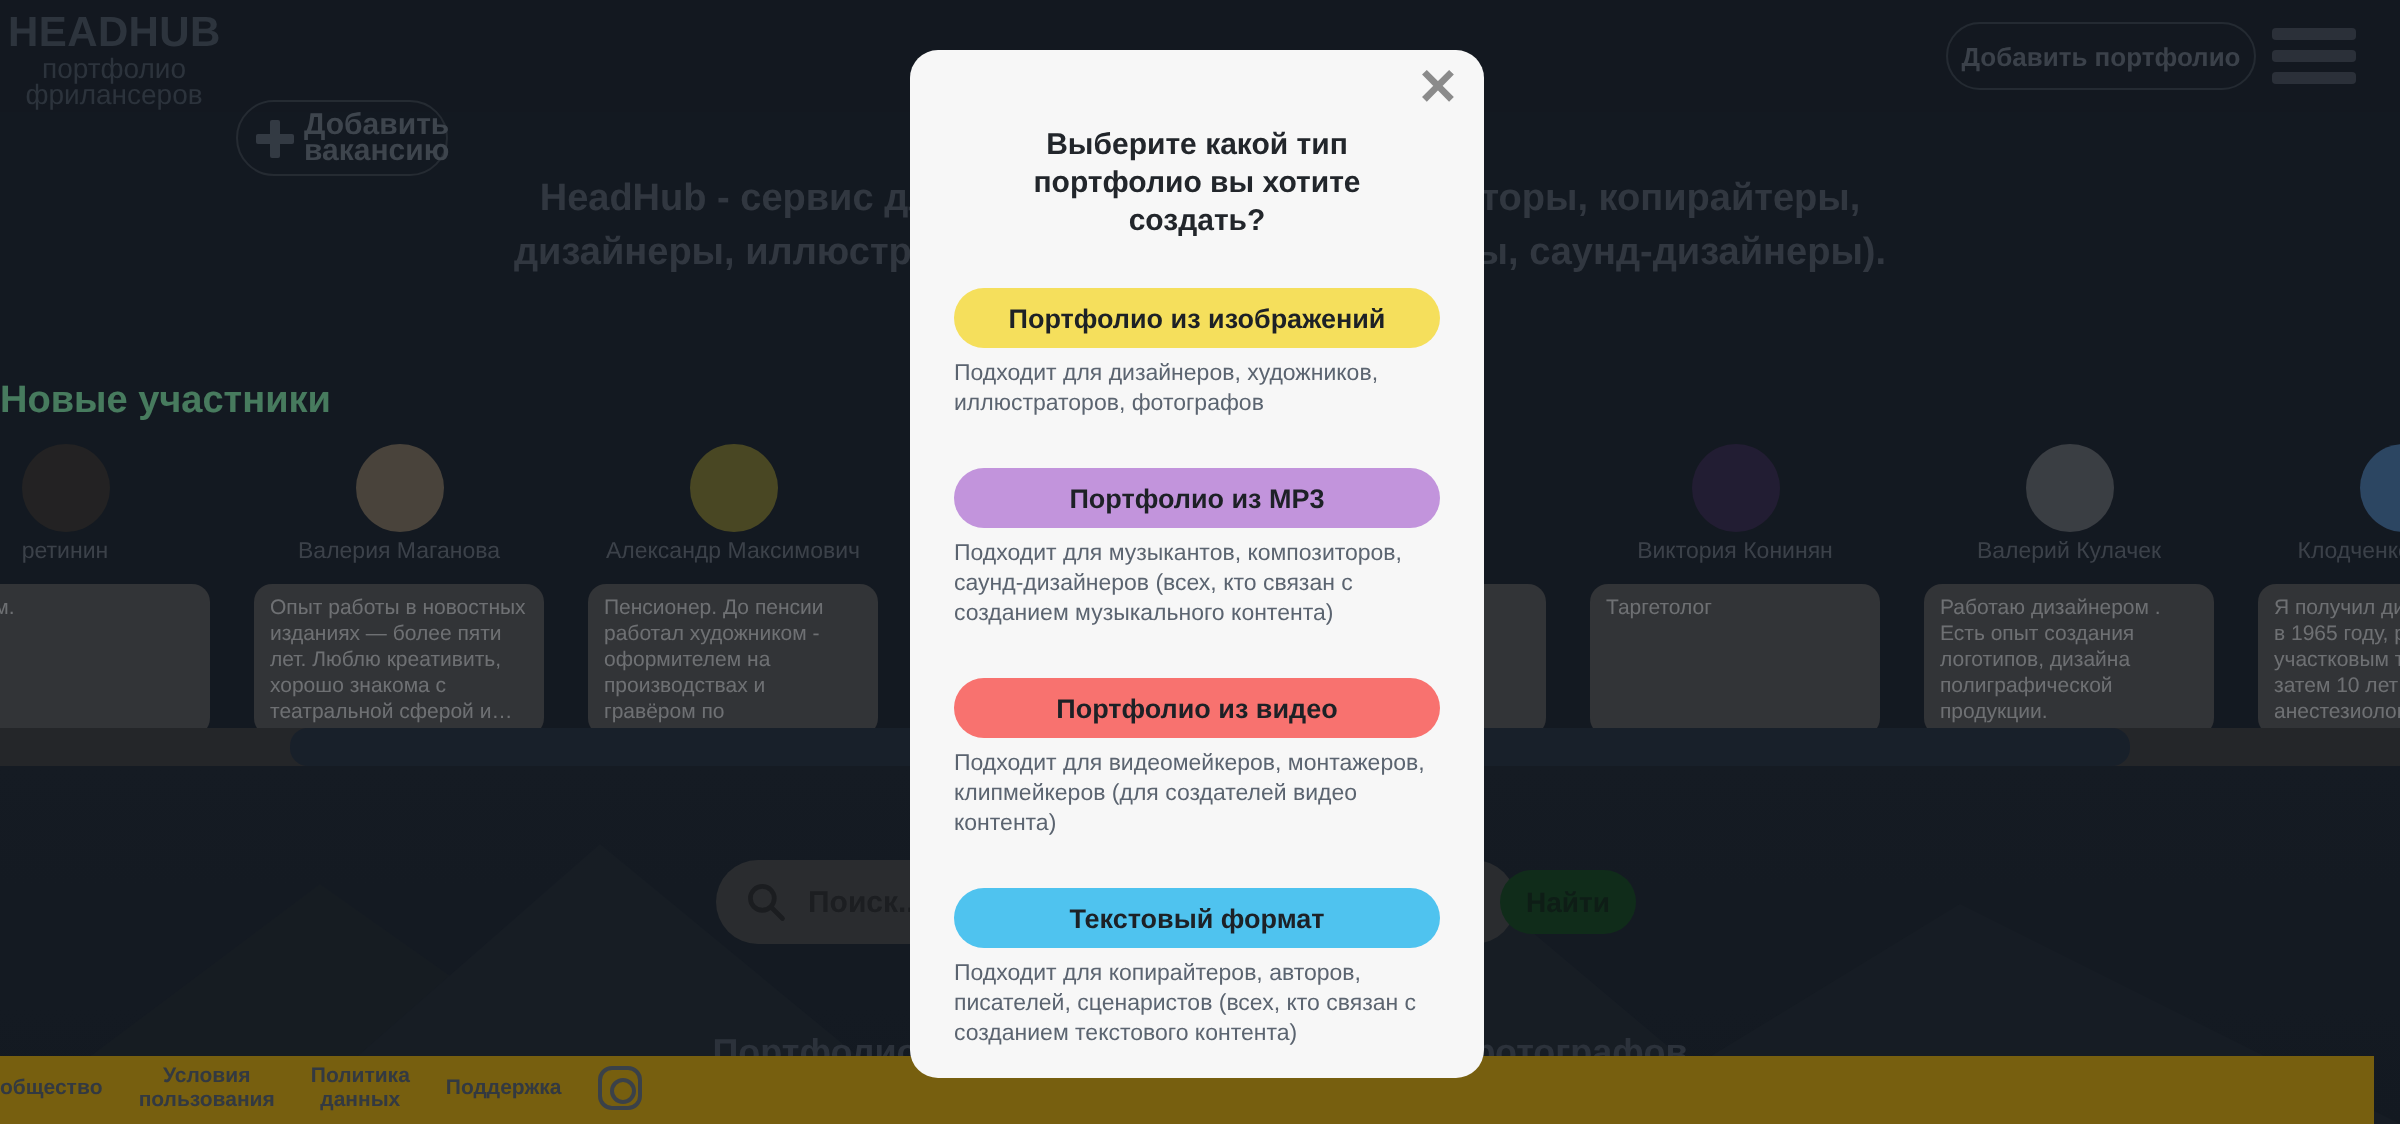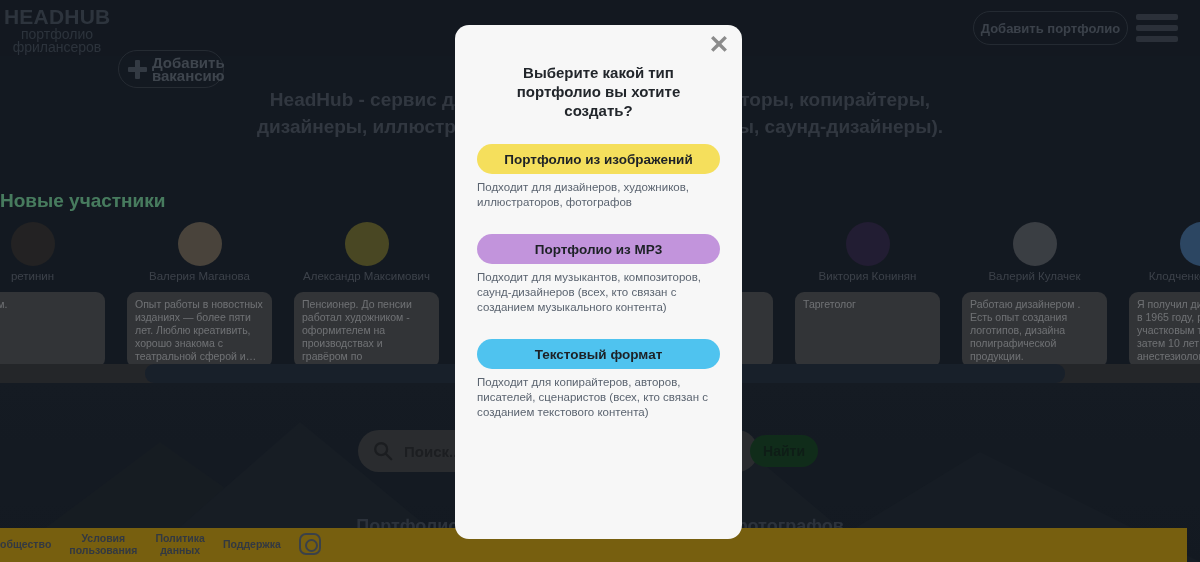--- a/index.html
+++ b/index.html
@@ -251,19 +251,23 @@
     <div class="opts">
       <div class="opt">
         <div class="opt-btn" style="background:#f5df5c">Портфолио из изображений</div>
         <div class="opt-desc">Подходит для дизайнеров, художников, иллюстраторов, фотографов</div>
       </div>
       <div class="opt">
         <div class="opt-btn" style="background:#c294dc">Портфолио из MP3</div>
         <div class="opt-desc">Подходит для музыкантов, композиторов, саунд-дизайнеров (всех, кто связан с созданием музыкального контента)</div>
       </div>
       <div class="opt">
+        <div class="opt-btn" style="background:#f8726f">Портфолио из видео</div>
+        <div class="opt-desc">Подходит для видеомейкеров, монтажеров, клипмейкеров (для создателей видео контента)</div>
+      </div>
+      <div class="opt">
         <div class="opt-btn" style="background:#4fc3ef">Текстовый формат</div>
         <div class="opt-desc">Подходит для копирайтеров, авторов, писателей, сценаристов (всех, кто связан с созданием текстового контента)</div>
       </div>
     </div>
   </div>
 
 </div>
 
 </body></html>

